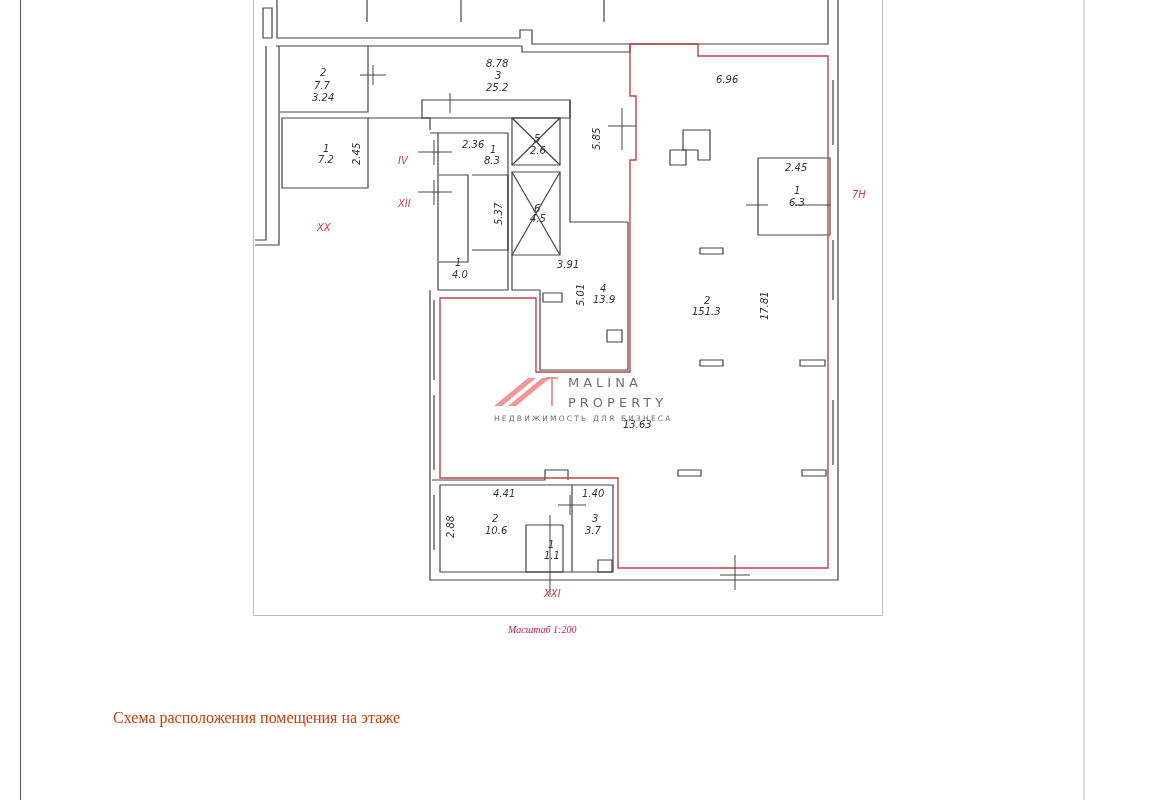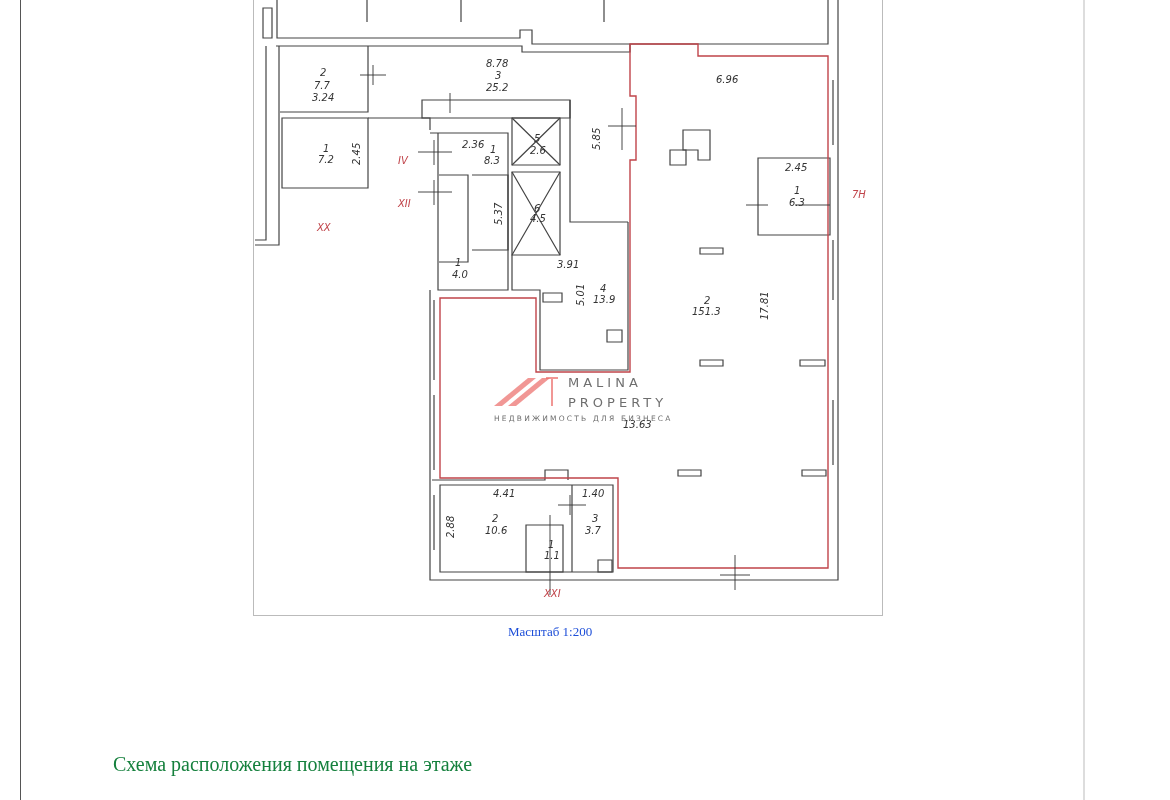--- a/index.html
+++ b/index.html
@@ -1,22 +1,22 @@
 <!DOCTYPE html>
 <html><head>
   <meta charset="utf-8">
   <style>
     html, body { margin: 0; padding: 0; background: #ffffff; }
     body { width: 1170px; height: 800px; position: relative; overflow: hidden; font-family: "Liberation Serif", serif; }
     .page-border-left { position: absolute; left: 20px; top: 0; width: 1px; height: 800px; background: #555; }
     .page-border-right { position: absolute; left: 1083px; top: 0; width: 2px; height: 800px; background: #ddd; }
     .plan-frame { position: absolute; left: 253px; top: -2px; width: 630px; height: 618px; border: 1px solid #bbb; border-top: none; box-sizing: border-box; }
     svg.plan { position: absolute; left: 0; top: 0; }
-    .scale-label { position: absolute; left: 508px; top: 624px; font-size: 13px; color: #1d4ed8; }
-    .caption { position: absolute; left: 113px; top: 753px; font-size: 20px; color: #15803d; }
+    .scale-label { position: absolute; left: 508px; top: 624px; font-size: 10px; color: #be185d; font-style: italic; }
+    .caption { position: absolute; left: 113px; top: 709px; font-size: 16px; color: #c2410c; }
     .lbl { font-family: "DejaVu Sans", sans-serif; font-style: italic; font-size: 10px; fill: #333; }
     .rlbl { font-family: "DejaVu Sans", sans-serif; font-style: italic; font-size: 10px; fill: #c0444a; }
     .logo-main { font-family: "DejaVu Sans", sans-serif; font-size: 13px; letter-spacing: 4px; fill: #555; }
     .logo-sub { font-family: "DejaVu Sans", sans-serif; font-size: 7.5px; letter-spacing: 2.2px; fill: #555; }
   </style>
 </head>
 <body>
 
 <div class="page-border-left"></div>
 <div class="page-border-right"></div>

